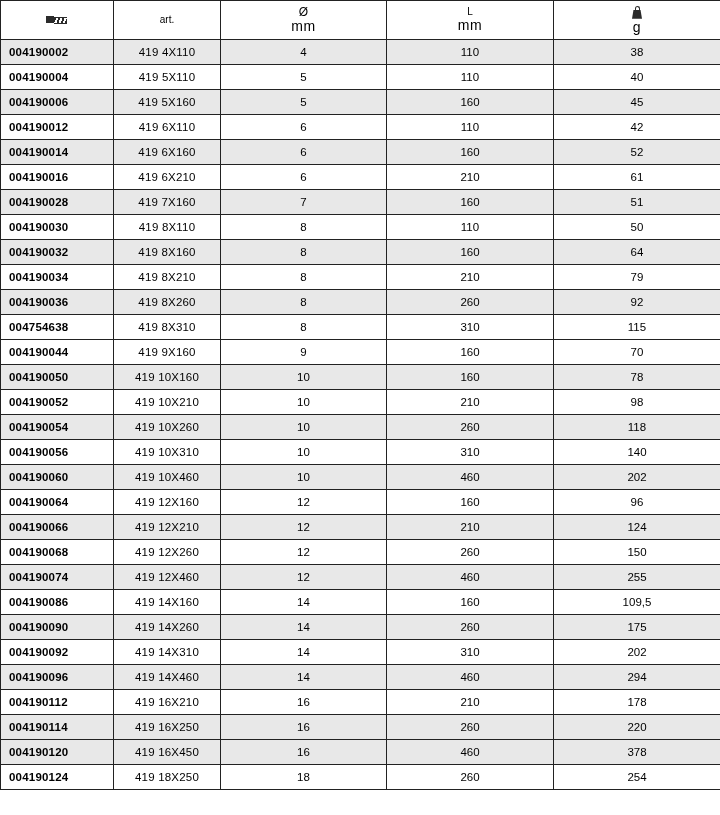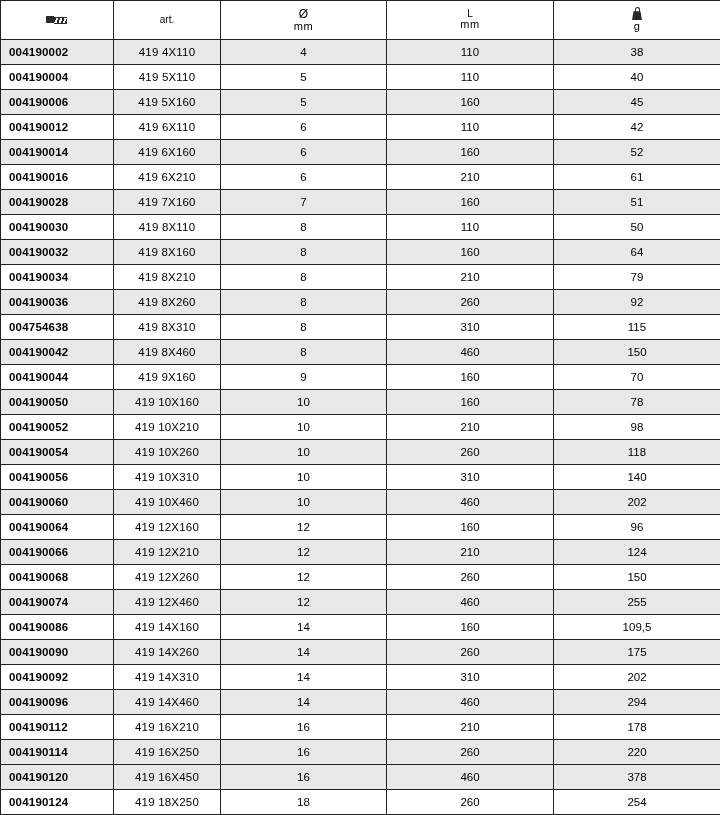--- a/index.html
+++ b/index.html
@@ -43,21 +43,21 @@
     flex-direction: column;
     align-items: center;
     justify-content: center;
     line-height: 1.05;
   }
   thead th .hd .main {
     font-size: 10px;
     color: #000000;
   }
   thead th .hd .sub {
-    font-size: 11px;
+    font-size: 14px;
     color: #000000;
     letter-spacing: 0.5px;
   }
   thead th .hd .sym {
     font-size: 12px;
     color: #000000;
   }
   .icon-drill {
     display: inline-block;
     position: relative;
@@ -264,27 +264,20 @@
           <td class="num">260</td>
           <td class="num">92</td>
         </tr>
         <tr class="plain">
           <td class="code">004754638</td>
           <td class="art">419 8X310</td>
           <td class="num">8</td>
           <td class="num">310</td>
           <td class="num">115</td>
         </tr>
-        <tr class="alt">
-          <td class="code">004190042</td>
-          <td class="art">419 8X460</td>
-          <td class="num">8</td>
-          <td class="num">460</td>
-          <td class="num">150</td>
-        </tr>
         <tr class="plain">
           <td class="code">004190044</td>
           <td class="art">419 9X160</td>
           <td class="num">9</td>
           <td class="num">160</td>
           <td class="num">70</td>
         </tr>
         <tr class="alt">
           <td class="code">004190050</td>
           <td class="art">419 10X160</td>

